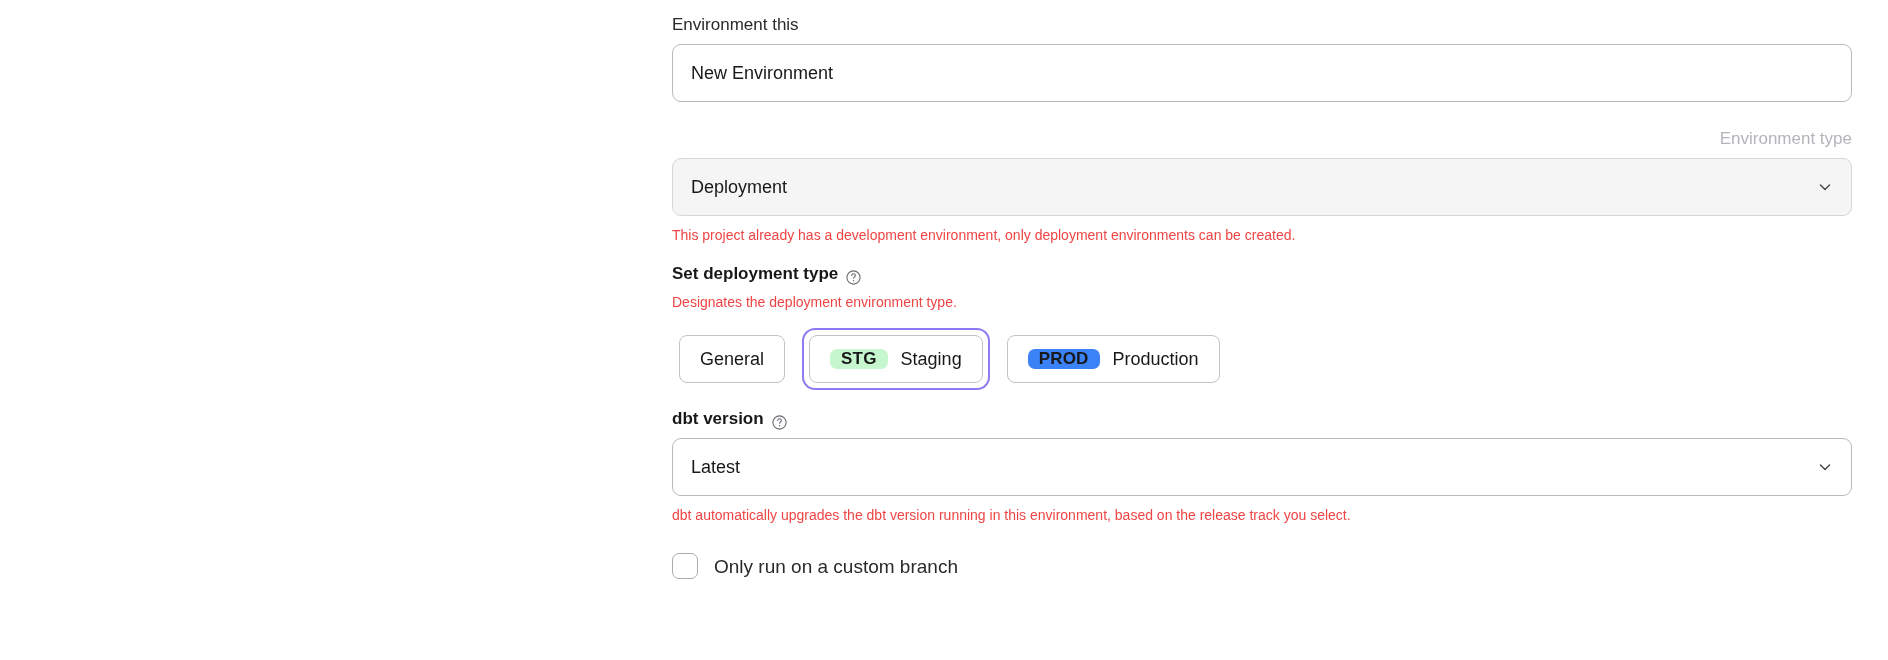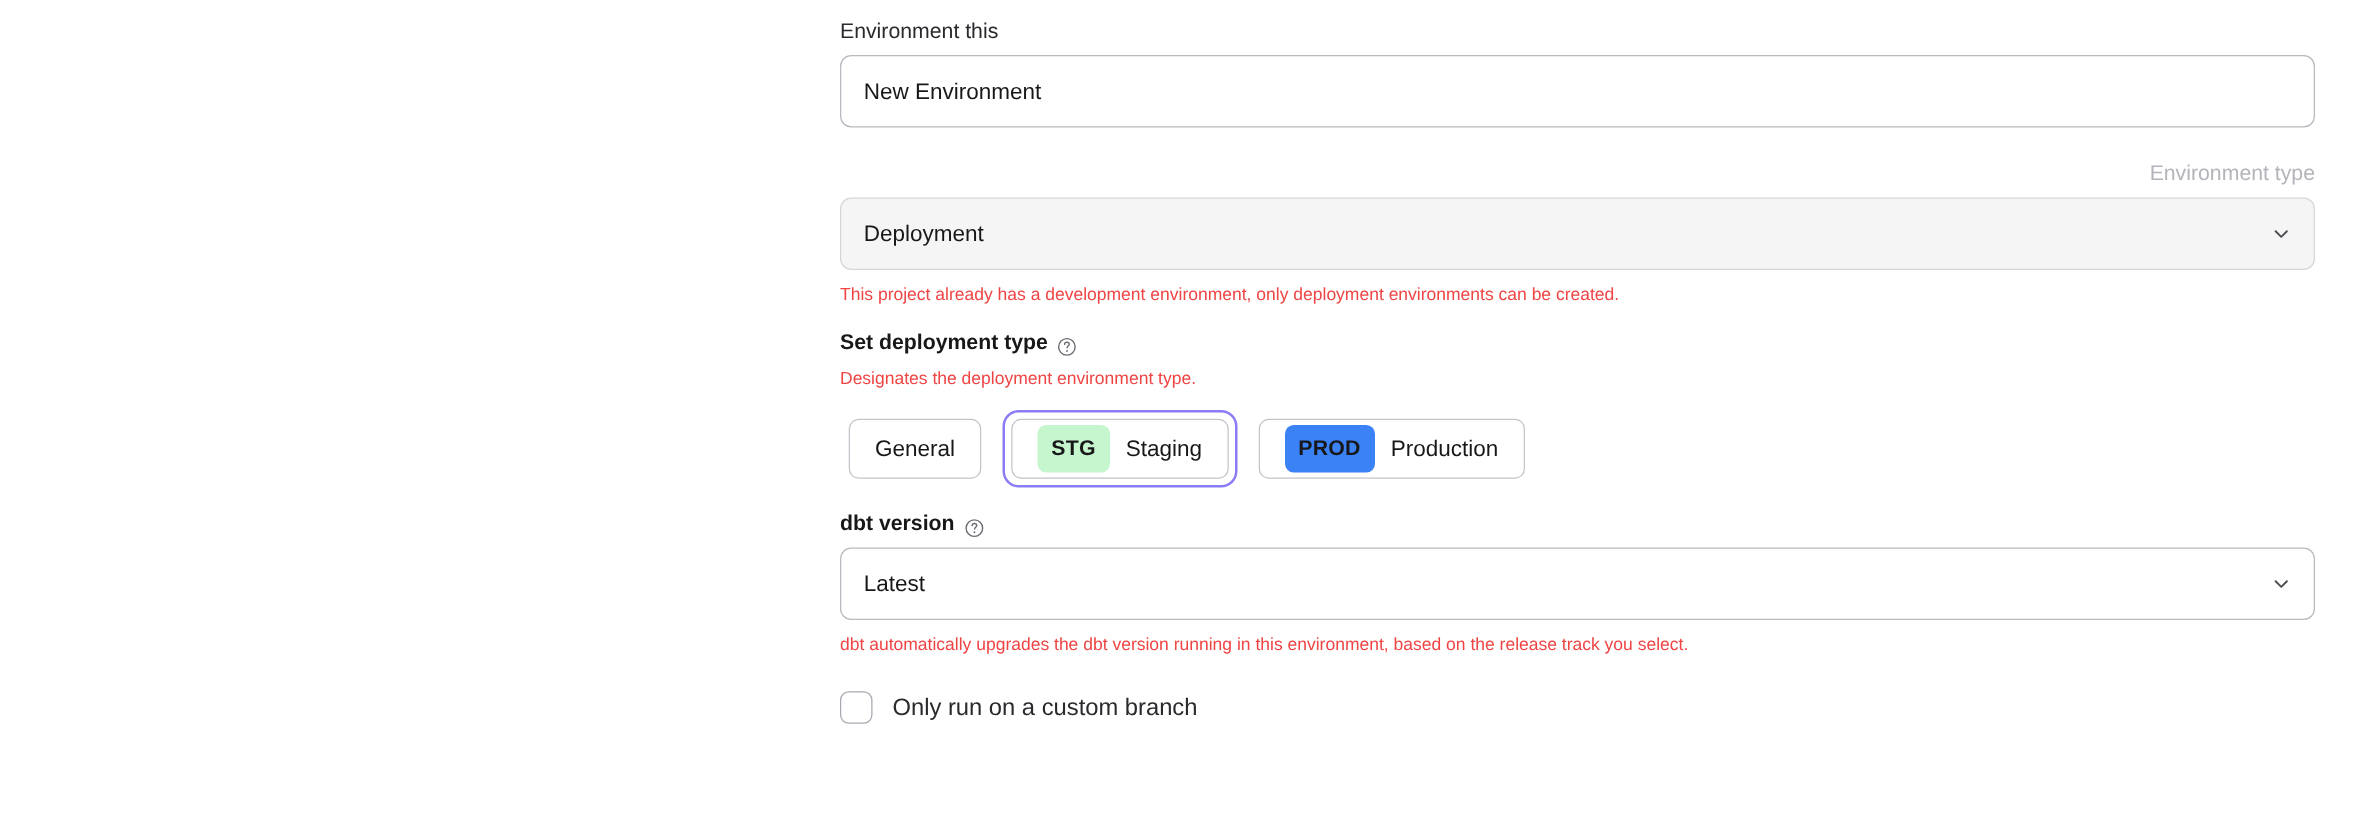--- a/index.html
+++ b/index.html
@@ -159,21 +159,21 @@
     font-family: "Liberation Sans", sans-serif;
     font-size: 18px;
     color: #18181b;
     cursor: pointer;
     white-space: nowrap;
   }
   .badge {
     display: inline-flex;
     align-items: center;
     justify-content: center;
-    height: 38px;
+    height: 20px;
     padding: 0 11px;
     border-radius: 7px;
     font-size: 17px;
     font-weight: 700;
     letter-spacing: 0.2px;
     color: #18181b;
   }
   .badge.stg { background: #c6f6cd; }
   .badge.prod { background: #3b82f6; }
 

